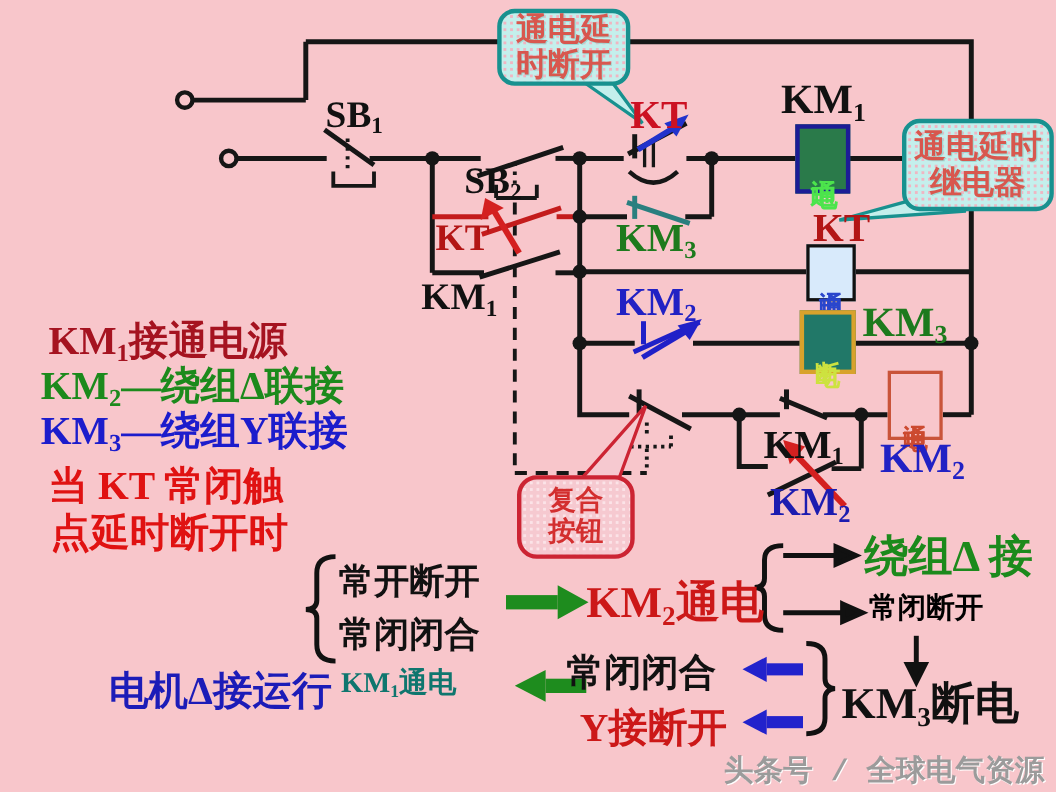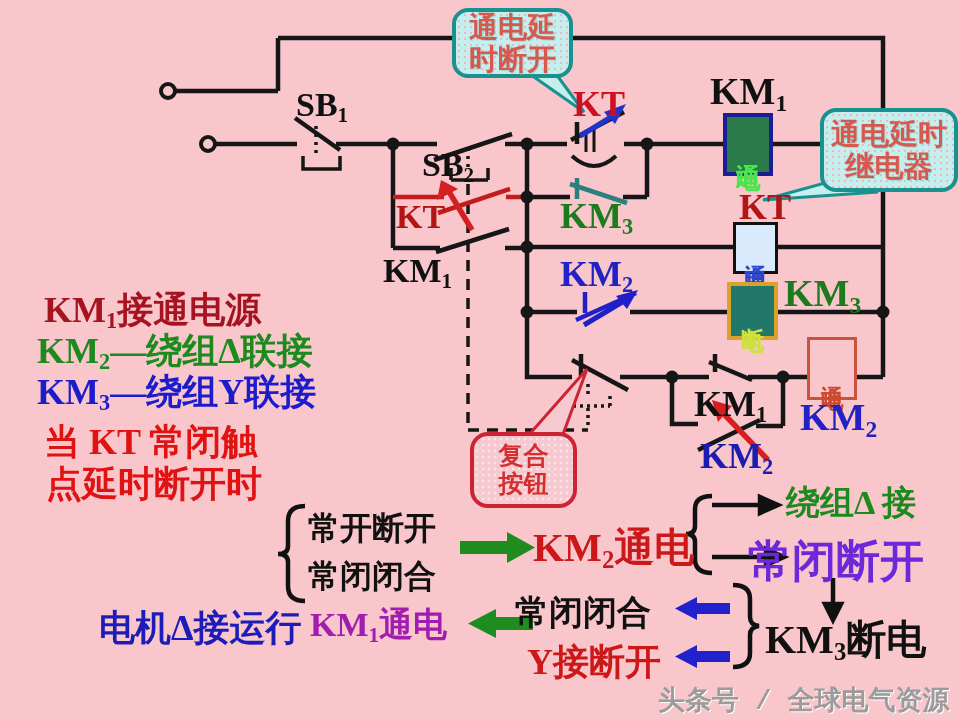--- a/index.html
+++ b/index.html
@@ -223,23 +223,23 @@
 
 <div class="lbl" style="left:44px;top:292px;font-size:36px;color:#a51320;"><span>KM</span><sub>1</sub><span>接通电源</span></div>
 <div class="lbl" style="left:37px;top:333px;font-size:36px;color:#1c8a1c;"><span>KM</span><sub>2</sub><span>—绕组Δ联接</span></div>
 <div class="lbl" style="left:37px;top:374px;font-size:36px;color:#1c1ccc;"><span>KM</span><sub>3</sub><span>—绕组Y联接</span></div>
 <div class="lbl" style="left:44px;top:424px;font-size:36px;color:#e01212;">当 KT 常闭触</div>
 <div class="lbl" style="left:46px;top:466px;font-size:36px;color:#e01212;">点延时断开时</div>
 
 <div class="lbl" style="left:308px;top:512px;font-size:32px;color:#111;">常开断开</div>
 <div class="lbl" style="left:308px;top:560px;font-size:32px;color:#111;">常闭闭合</div>
 <div class="lbl" style="left:533px;top:528px;font-size:40px;color:#cc1818;"><span>KM</span><sub>2</sub><span>通电</span></div>
-<div class="lbl" style="left:786px;top:486px;font-size:34px;color:#1c8a1c;">绕组Δ 接</div>
-<div class="lbl" style="left:748px;top:540px;font-size:44px;color:#6d28d9;">常闭断开</div>
+<div class="lbl" style="left:786px;top:486px;font-size:40px;color:#1c8a1c;">绕组Δ 接</div>
+<div class="lbl" style="left:790px;top:540px;font-size:26px;color:#000000;">常闭断开</div>
 <div class="lbl" style="left:765px;top:620px;font-size:40px;color:#111;"><span>KM</span><sub>3</sub><span>断电</span></div>
 <div class="lbl" style="left:515px;top:596px;font-size:34px;color:#111;">常闭闭合</div>
 <div class="lbl" style="left:527px;top:644px;font-size:36px;color:#cc1818;">Y接断开</div>
-<div class="lbl" style="left:310px;top:608px;font-size:34px;color:#a21caf;"><span>KM</span><sub>1</sub><span>通电</span></div>
+<div class="lbl" style="left:310px;top:608px;font-size:26px;color:#0f766e;"><span>KM</span><sub>1</sub><span>通电</span></div>
 <div class="lbl" style="left:64px;top:610px;font-size:36px;color:#1c1cb8;margin-left:35px;">电机Δ接运行</div>
 
 <div class="wm" style="left:658px;top:682px;font-size:27px;">头条号 / 全球电气资源</div>
 
 </div>
 
 </body></html>

